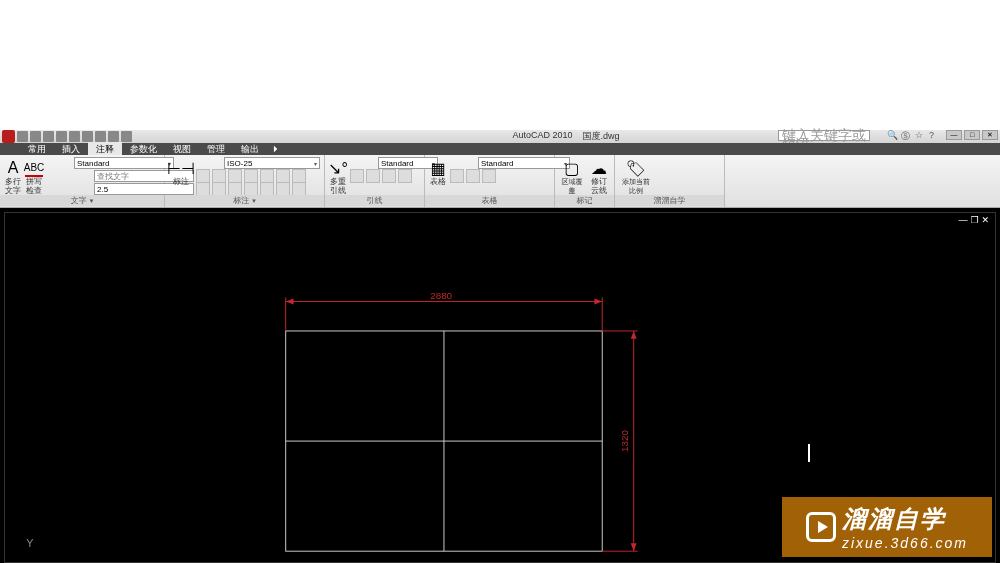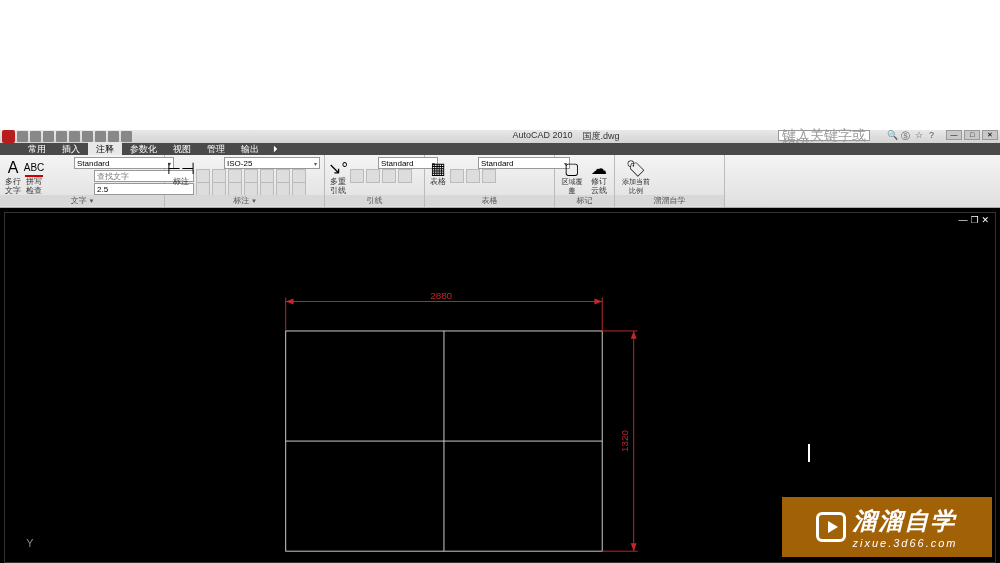--- a/index.html
+++ b/index.html
@@ -57,21 +57,21 @@
     .red-line { stroke: #c1272d; stroke-width: 1; fill: none; }
     .red-text { fill: #c1272d; font-size: 10px; font-family: Arial; }
     .ucs-text { fill: #888; font-size: 11px; font-family: Arial; }
     
     
     .watermark { position: absolute; right: 8px; bottom: 6px; width: 210px; height: 60px; background: #a16207; display: flex; align-items: center; justify-content: center; gap: 6px; font-style: italic; }
     .watermark .play { width: 30px; height: 30px; border: 3px solid #fff; border-radius: 6px; position: relative; }
     .watermark .play::after { content: ''; position: absolute; left: 9px; top: 6px; border-left: 10px solid #fff; border-top: 6px solid transparent; border-bottom: 6px solid transparent; }
     .watermark .wm-text { color: #fff; display: flex; flex-direction: column; align-items: flex-start; }
     .watermark .wm-big { font-size: 24px; font-weight: bold; letter-spacing: 2px; }
-    .watermark .wm-small { font-size: 11px; letter-spacing: 2px; }
+    .watermark .wm-small { font-size: 14px; letter-spacing: 2px; }
     .cursor-text { position: absolute; right: 185px; bottom: 100px; width: 2px; height: 18px; background: #fff; }
   </style>
 </head>
 <body>
 
 <div class="titlebar">
   <div class="titlebar-left">
     <div class="app-icon"></div>
     <div class="qat-icon"></div>
     <div class="qat-icon"></div>

